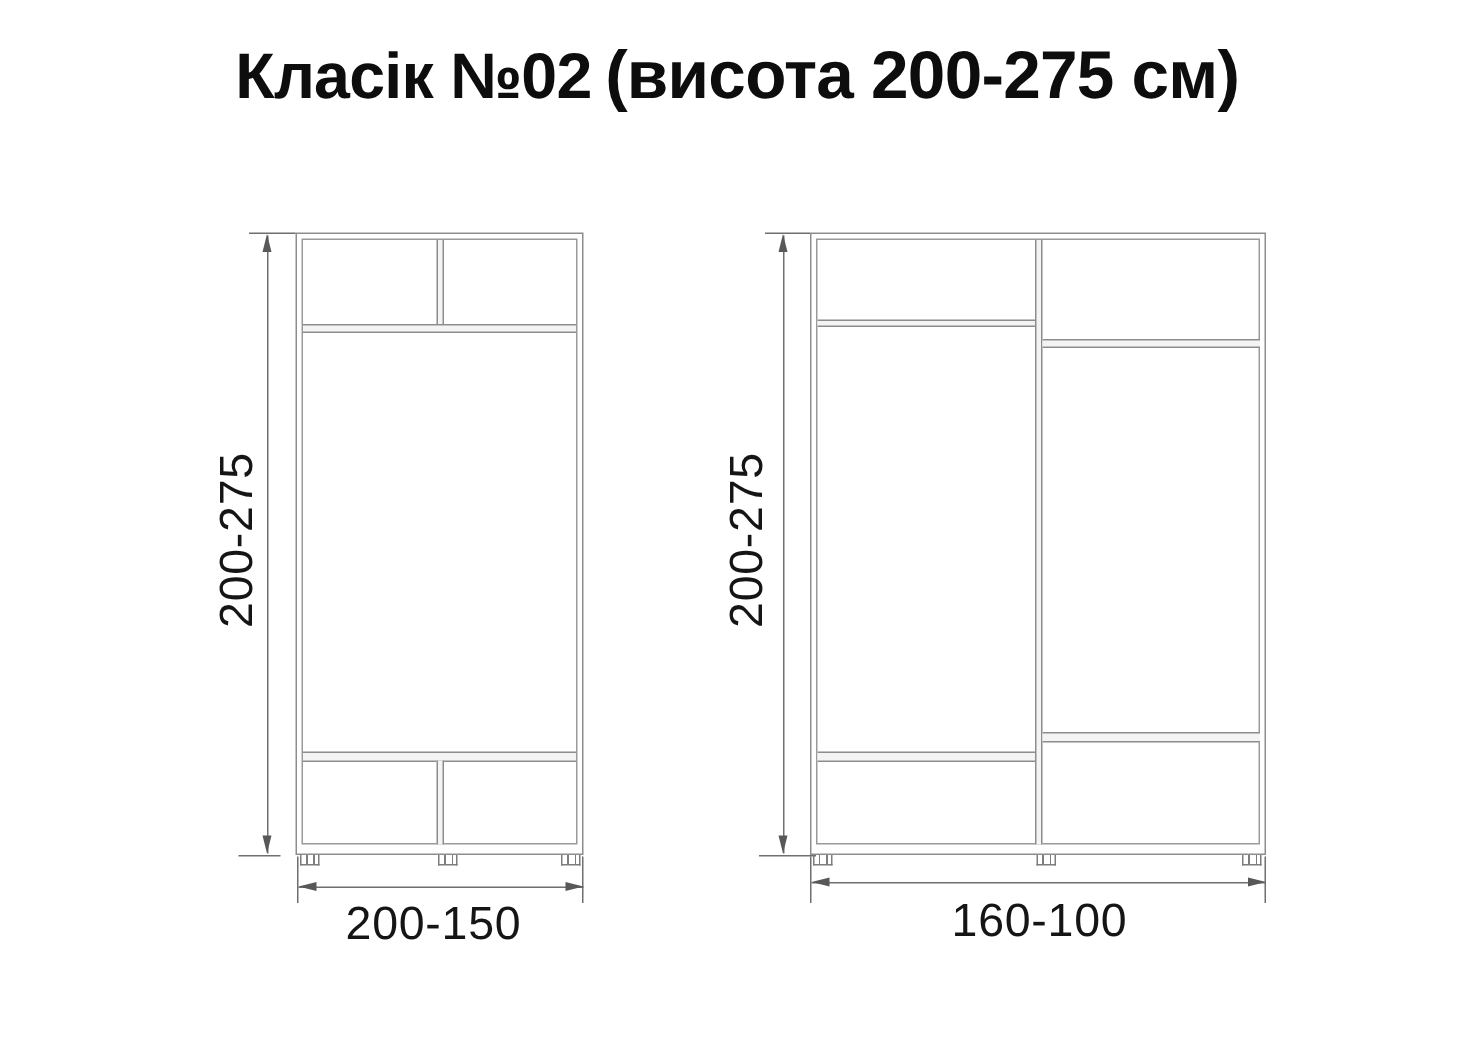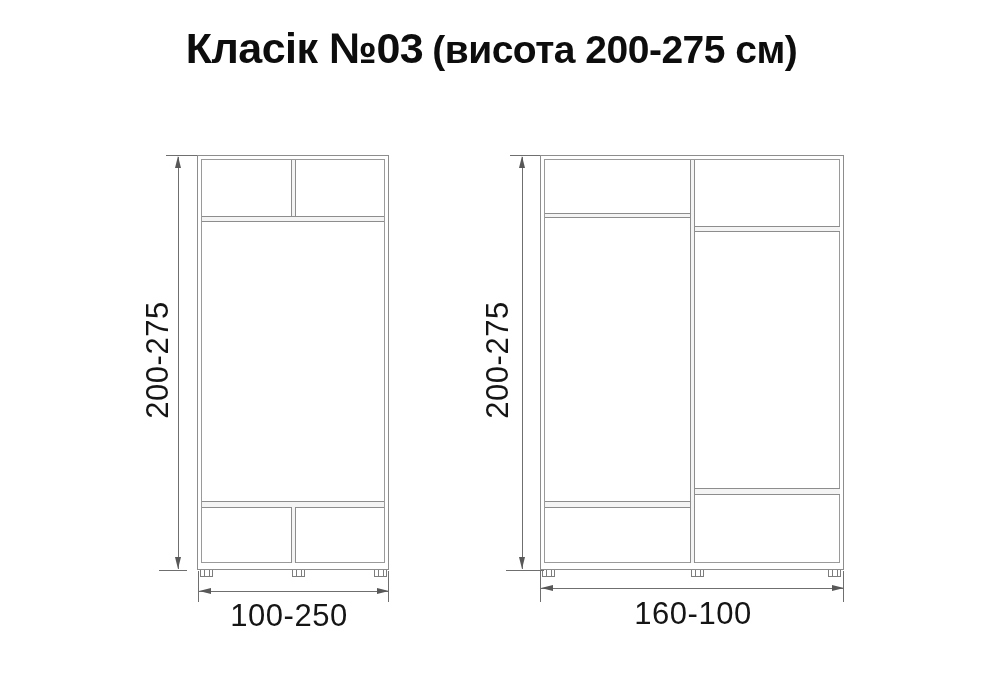--- a/index.html
+++ b/index.html
@@ -24,21 +24,21 @@
     text-align: center;
     color: #0d0d0d;
     white-space: nowrap;
   }
   .title .main {
     font-size: 43px;
     font-weight: 800;
     letter-spacing: -0.5px;
   }
   .title .sub {
-    font-size: 39px;
+    font-size: 45px;
     font-weight: 700;
     letter-spacing: -0.5px;
     margin-left: 9px;
   }
   
   .box-outer {
     position: absolute;
     border: 1.2px solid #8d8d8d;
     box-sizing: border-box;
     background: #ffffff;
@@ -110,21 +110,21 @@
     height: 34px;
     line-height: 34px;
   }
 </style>
 </head>
 <body>
 
 <div class="canvas">
 
   <div class="title">
-    <span class="main">Класік №03</span><span class="sub">(висота 200-275 см)</span>
+    <span class="main">Класік №02</span><span class="sub">(висота 200-275 см)</span>
   </div>
 
   <div>
 
     <div class="box-outer" style="left:197px; top:155px; width:192px; height:415px;"></div>
     <div class="box-inner" style="left:201px; top:159px; width:184px; height:404px;"></div>
 
     <div class="vdiv" style="left:291px; top:160px; width:5px; height:57px;"></div>
 
     <div class="shelf" style="left:202px; top:216px; width:182px; height:6px;"></div>
@@ -142,21 +142,21 @@
     <div class="dline" style="left:178px; top:157px; width:1px; height:412px;"></div>
     <div class="arrow up" style="left:175px; top:156px;"></div>
     <div class="arrow down" style="left:175px; top:557px;"></div>
     <div class="dim-label vertical" style="left:93px; top:343px;">200-275</div>
 
     <div class="dline" style="left:198px; top:571px; width:1px; height:31px;"></div>
     <div class="dline" style="left:388px; top:571px; width:1px; height:31px;"></div>
     <div class="dline" style="left:199px; top:591px; width:190px; height:1px;"></div>
     <div class="arrow left" style="left:199px; top:588px;"></div>
     <div class="arrow right" style="left:377px; top:588px;"></div>
-    <div class="dim-label horizontal" style="left:209px; top:599px;">100-250</div>
+    <div class="dim-label horizontal" style="left:209px; top:599px;">200-150</div>
   </div>
 
   <div>
 
     <div class="box-outer" style="left:540px; top:155px; width:304px; height:415px;"></div>
     <div class="box-inner" style="left:544px; top:159px; width:296px; height:404px;"></div>
 
     <div class="vdiv" style="left:690px; top:160px; width:5px; height:403px;"></div>
 
     <div class="shelf" style="left:545px; top:213px; width:145px; height:5px;"></div>

